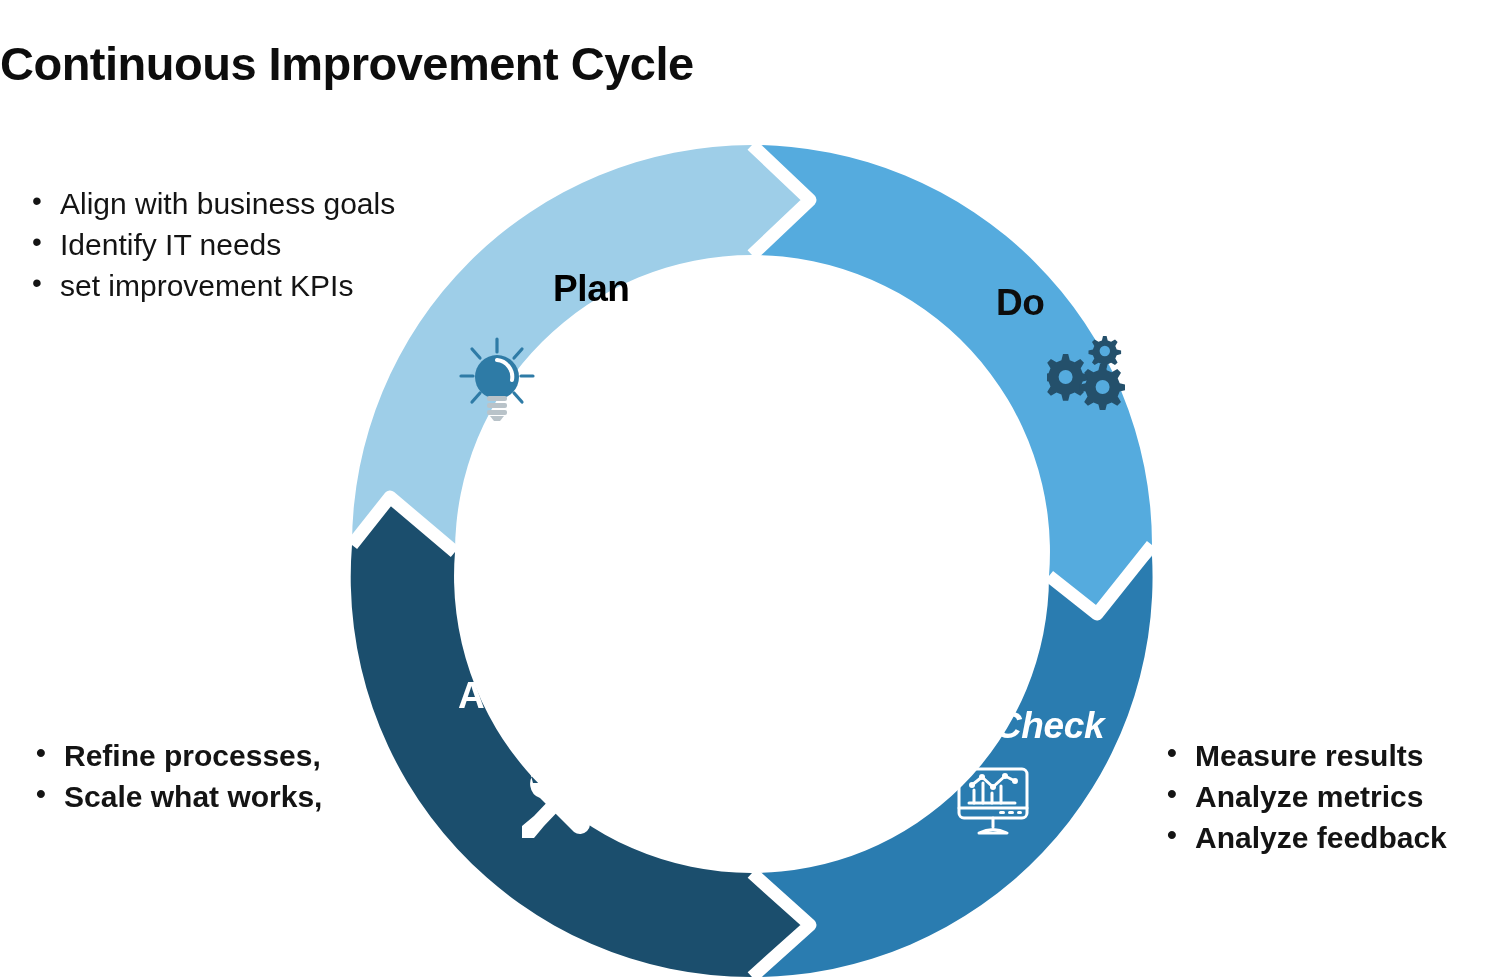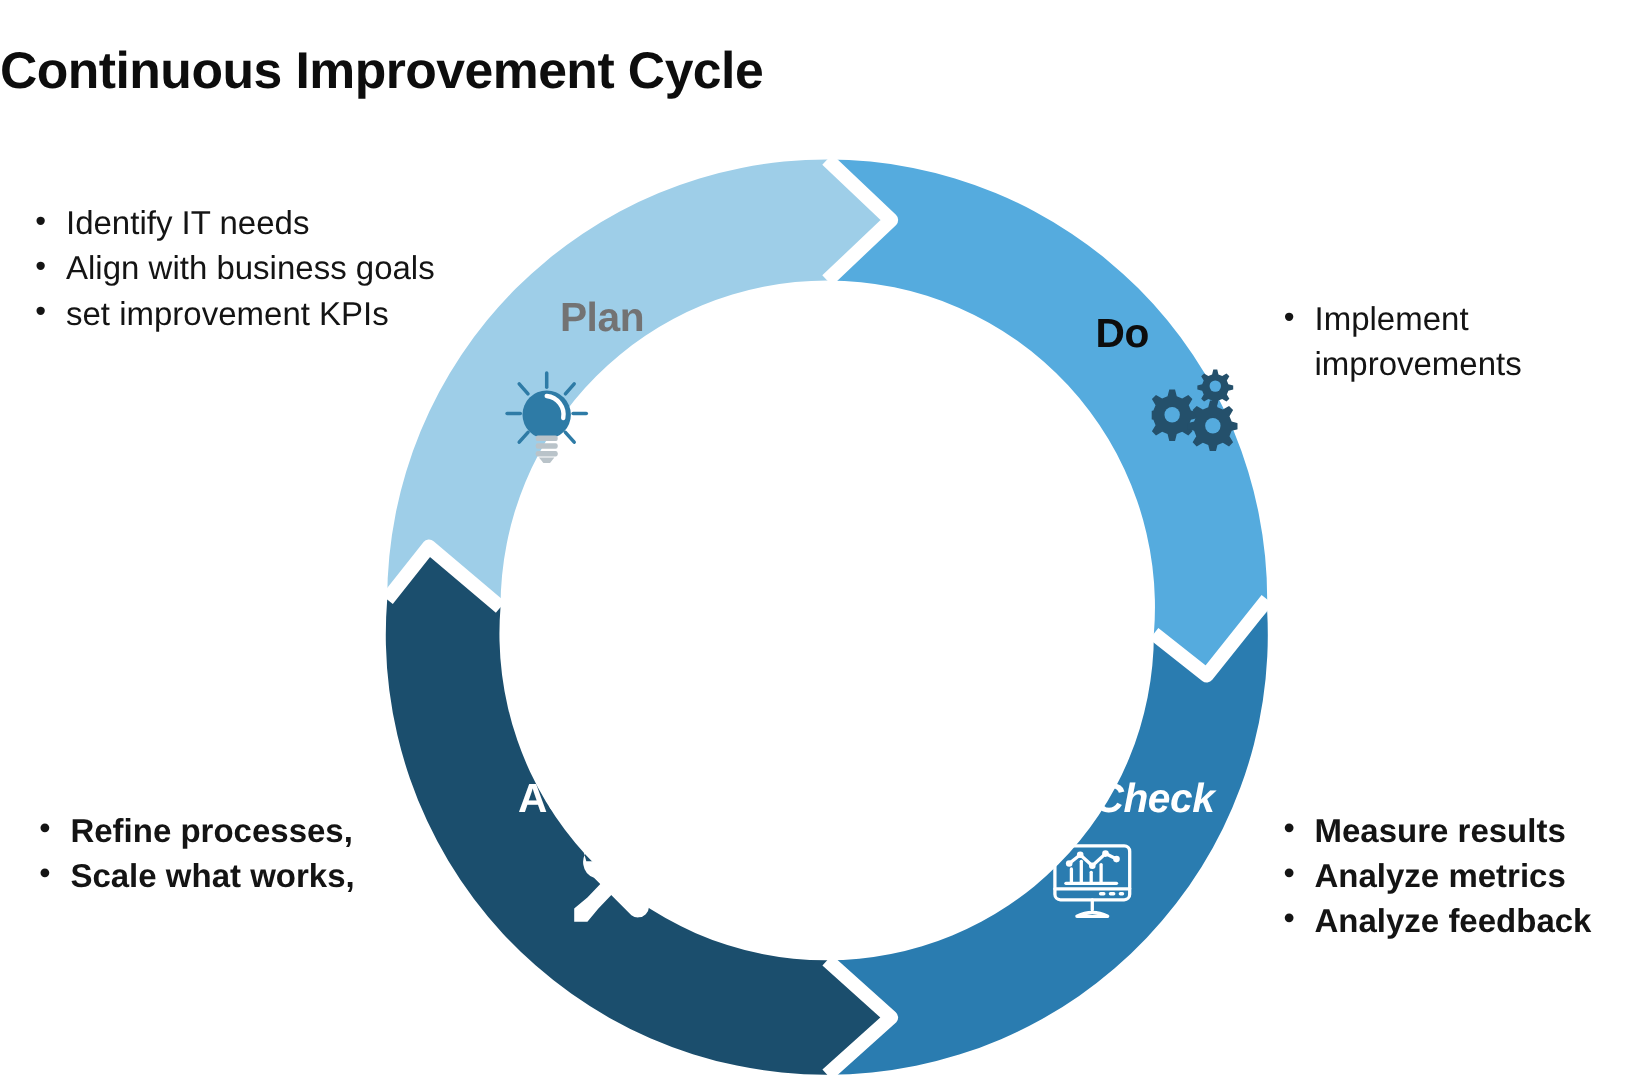--- a/index.html
+++ b/index.html
@@ -69,21 +69,21 @@
   
   .ring-label {
     position: absolute;
     font-size: 37px;
     font-weight: bold;
     letter-spacing: -0.4px;
   }
   #label-plan  { left: 509px;  top: 268px; color: #0d0d0d; }
   #label-do    { left: 996px;  top: 282px; color: #0d0d0d; }
   #label-check { left: 995px;  top: 705px; color: #ffffff; font-style: italic; }
-  #label-act   { left: 458px;  top: 705px; color: #ffffff; margin-left: 13px; }
+  #label-act   { left: 458px;  top: 675px; color: #ffffff; }
 
   .ring-icon { position: absolute; }
   #icon-plan  { left: 455px;  top: 336px; }
   #icon-do    { left: 1047px; top: 334px; }
   #icon-check { left: 955px;  top: 765px; }
   #icon-act   { left: 514px;  top: 768px; }
 </style>
 </head>
 <body>
 
@@ -129,67 +129,63 @@
 
     <g stroke="#ffffff" stroke-width="13" fill="none" stroke-linejoin="round">
       <path d="M 752 145 L 810 200 L 752 255"></path>
       <path d="M 1152 545 L 1097 614 L 1049 576"></path>
       <path d="M 752 873 L 810 925 L 752 977"></path>
       <path d="M 455 552 L 390 497 L 352 545"></path>
     </g>
   </svg>
 
   
-  <div class="ring-label" id="label-plan" style="color: #737373;">Plan</div>
+  <div class="ring-label" id="label-plan" style="color: #000000; margin-left: 44px;">Plan</div>
   <div class="ring-icon" id="icon-plan">
     <svg width="84" height="86" viewBox="0 0 84 86">
       <g stroke="#2E7BA6" stroke-width="3.2" stroke-linecap="round" fill="none">
         <line x1="42" y1="3" x2="42" y2="16"></line>
         <line x1="17" y1="13" x2="25" y2="22"></line>
         <line x1="67" y1="13" x2="59" y2="22"></line>
         <line x1="6" y1="40" x2="18" y2="40"></line>
         <line x1="78" y1="40" x2="66" y2="40"></line>
         <line x1="17" y1="66" x2="25" y2="57"></line>
         <line x1="67" y1="66" x2="59" y2="57"></line>
       </g>
       <circle cx="42" cy="41" r="22" fill="#2E7BA6"></circle>
       <path d="M 42 24 A 17 17 0 0 1 57 44" stroke="#ffffff" stroke-width="4" fill="none" stroke-linecap="round"></path>
       <rect x="32" y="60" width="20" height="5" rx="2" fill="#B9C3C9"></rect>
       <rect x="32" y="67" width="20" height="5" rx="2" fill="#B9C3C9"></rect>
       <rect x="32" y="74" width="20" height="5" rx="2" fill="#B9C3C9"></rect>
       <path d="M 35 80 L 49 80 L 45 85 L 39 85 Z" fill="#B9C3C9"></path>
     </svg>
   </div>
   <ul class="bullets" id="plan-bullets">
+    <li>Align with business goals</li>
     <li>Identify IT needs</li>
-    <li>Align with business goals</li>
     <li>set improvement KPIs</li>
   </ul>
 
   
   <div class="ring-label" id="label-do" style="color: rgb(13, 13, 13);">Do</div>
   <div class="ring-icon" id="icon-do">
     <svg width="78" height="76" viewBox="0 0 78 76">
       <g fill="#24506B">
 
         <path d="M56 2 l3.6 0 l1.1 4.4 l3.4 1.4 l3.9-2.3 l2.6 2.6 l-2.3 3.9 l1.4 3.4 l4.4 1.1 l0 3.6 l-4.4 1.1 l-1.4 3.4 l2.3 3.9 l-2.6 2.6 l-3.9-2.3 l-3.4 1.4 l-1.1 4.4 l-3.6 0 l-1.1-4.4 l-3.4-1.4 l-3.9 2.3 l-2.6-2.6 l2.3-3.9 l-1.4-3.4 l-4.4-1.1 l0-3.6 l4.4-1.1 l1.4-3.4 l-2.3-3.9 l2.6-2.6 l3.9 2.3 l3.4-1.4 Z"></path>
         <circle cx="57.8" cy="17" r="5.2" fill="#55ABDE"></circle>
 
         <path d="M16 20 l5.2 0 l1.6 6.3 l4.9 2 l5.6-3.3 l3.7 3.7 l-3.3 5.6 l2 4.9 l6.3 1.6 l0 5.2 l-6.3 1.6 l-2 4.9 l3.3 5.6 l-3.7 3.7 l-5.6-3.3 l-4.9 2 l-1.6 6.3 l-5.2 0 l-1.6-6.3 l-4.9-2 l-5.6 3.3 l-3.7-3.7 l3.3-5.6 l-2-4.9 l-6.3-1.6 l0-5.2 l6.3-1.6 l2-4.9 l-3.3-5.6 l3.7-3.7 l5.6 3.3 l4.9-2 Z"></path>
         <circle cx="18.6" cy="43" r="7" fill="#55ABDE"></circle>
 
         <path d="M53 30 l5.2 0 l1.6 6.3 l4.9 2 l5.6-3.3 l3.7 3.7 l-3.3 5.6 l2 4.9 l6.3 1.6 l0 5.2 l-6.3 1.6 l-2 4.9 l3.3 5.6 l-3.7 3.7 l-5.6-3.3 l-4.9 2 l-1.6 6.3 l-5.2 0 l-1.6-6.3 l-4.9-2 l-5.6 3.3 l-3.7-3.7 l3.3-5.6 l-2-4.9 l-6.3-1.6 l0-5.2 l6.3-1.6 l2-4.9 l-3.3-5.6 l3.7-3.7 l5.6 3.3 l4.9-2 Z"></path>
         <circle cx="55.6" cy="53" r="7" fill="#55ABDE"></circle>
       </g>
     </svg>
   </div>
-  <ul class="bullets" id="do-bullets">
-    <li>Implement
-improvements</li>
-  </ul>
 
   
   <div class="ring-label" id="label-check" style="color: rgb(255, 255, 255);">Check</div>
   <div class="ring-icon" id="icon-check">
     <svg width="76" height="74" viewBox="0 0 76 74">
       <g fill="none" stroke="#ffffff" stroke-width="3" stroke-linejoin="round" stroke-linecap="round">
         <rect x="4" y="4" width="68" height="49" rx="5"></rect>
         <line x1="4" y1="43" x2="72" y2="43"></line>
 
         <line x1="19" y1="38" x2="19" y2="25"></line>

